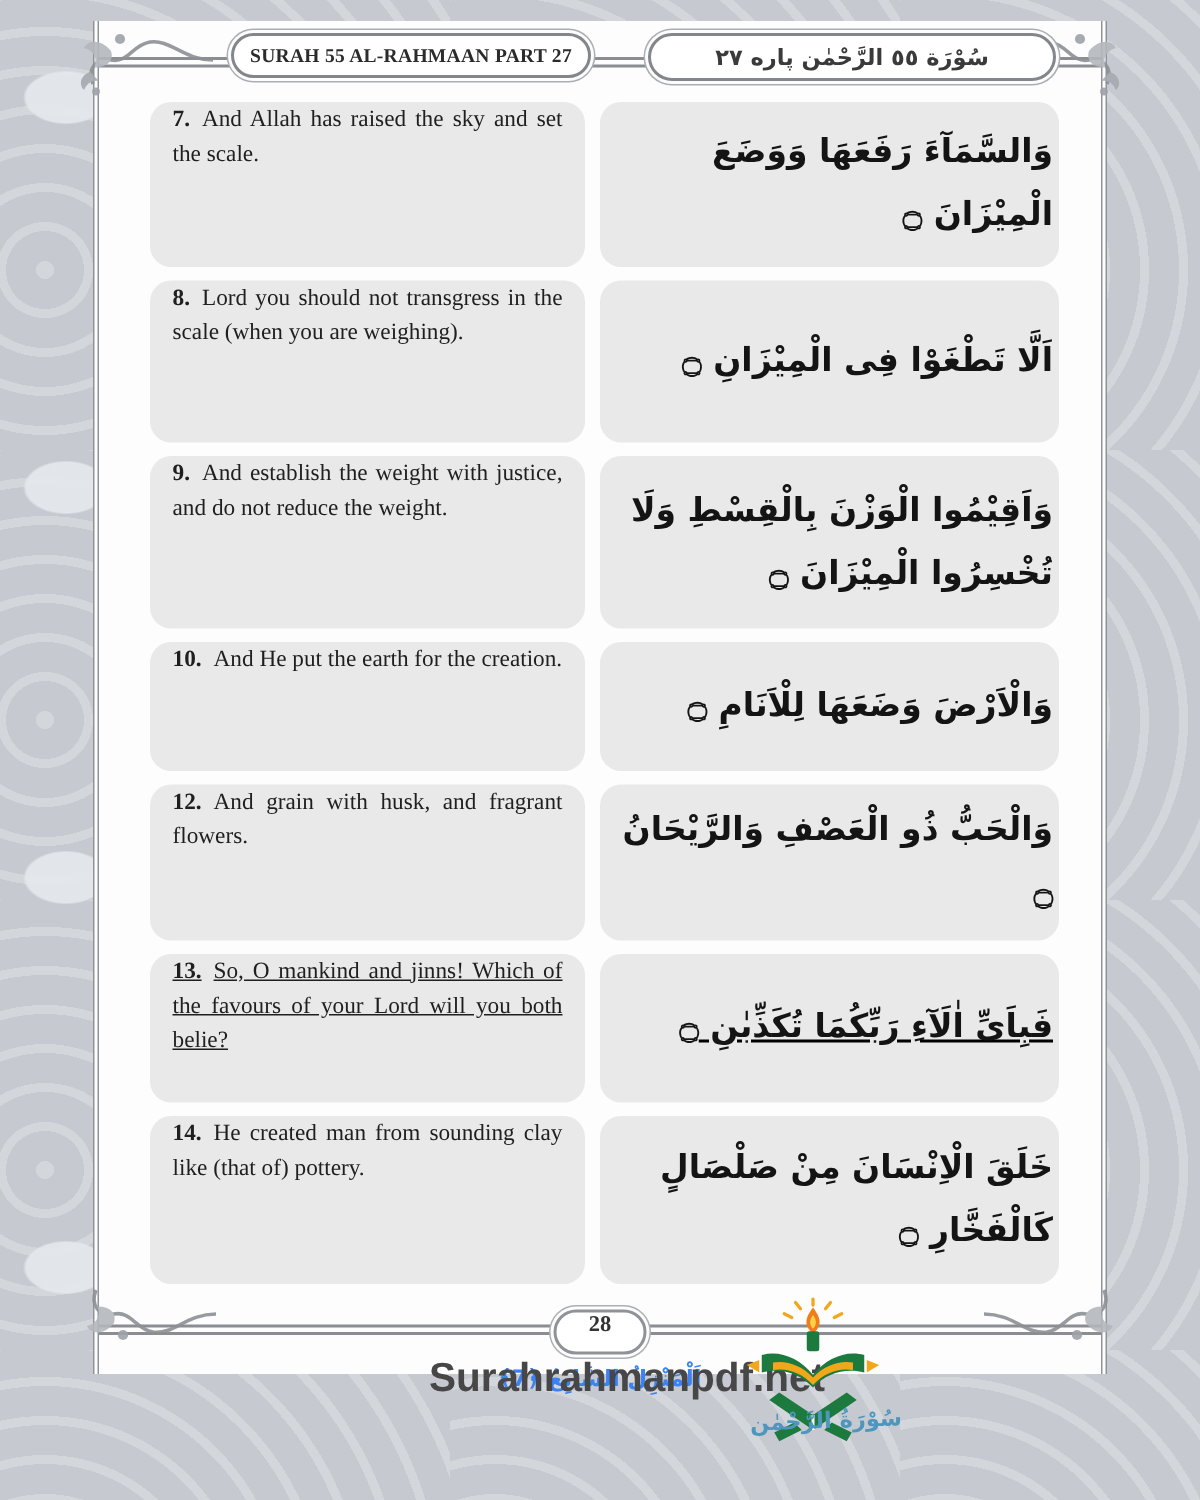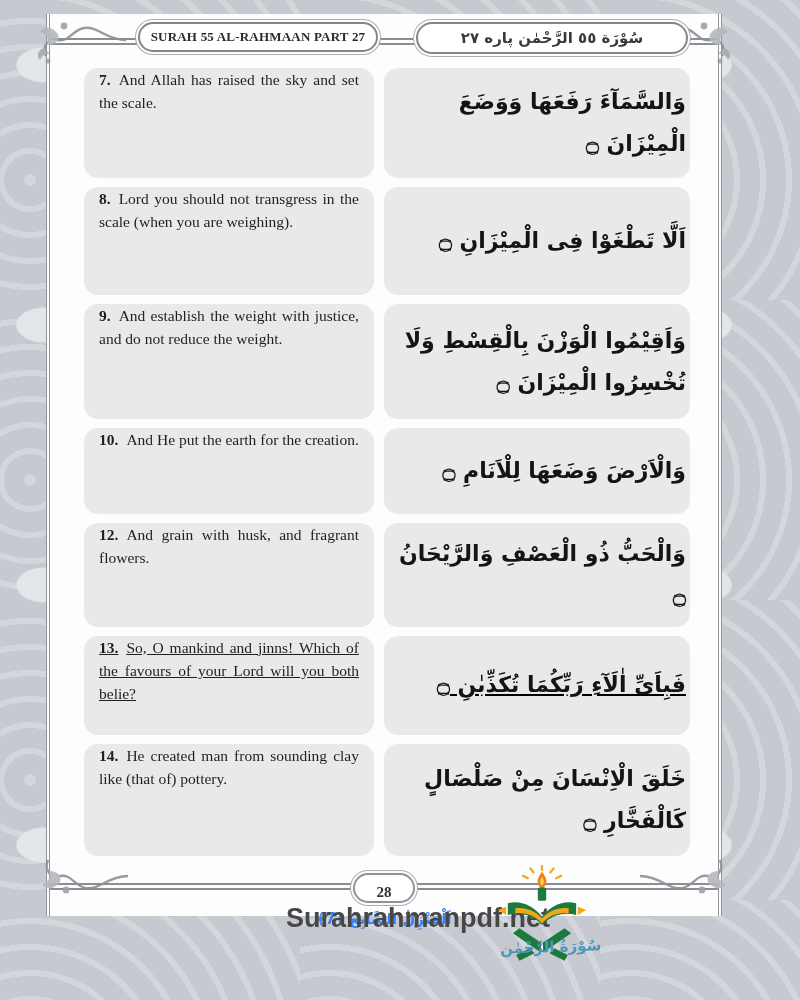--- a/index.html
+++ b/index.html
@@ -9,21 +9,21 @@
     background-image:
       radial-gradient(ellipse 70px 44px at 20% 25%, rgba(228,231,235,.95) 38%, rgba(228,231,235,0) 41%),
       radial-gradient(ellipse 44px 70px at 70% 70%, rgba(222,225,230,.95) 38%, rgba(222,225,230,0) 41%),
       radial-gradient(circle 26px at 85% 20%, rgba(232,235,238,.9) 60%, rgba(232,235,238,0) 63%),
       radial-gradient(circle 18px at 40% 85%, rgba(218,221,226,.9) 60%, rgba(218,221,226,0) 63%),
       repeating-radial-gradient(circle at 10% 60%, rgba(255,255,255,.22) 0 6px, rgba(255,255,255,0) 6px 26px);
     background-size:220px 260px, 240px 280px, 180px 200px, 200px 220px, 300px 300px;
     font-family:"Liberation Serif", serif;
   }
   .page{
-    position:absolute; left:46px; top:14px; width:676px; height:902px;
+    position:absolute; left:62px; top:14px; width:676px; height:902px;
     box-sizing:border-box;
     background:#fdfdfe;
     border-left:4px double #8f9398;
     border-right:4px double #8f9398;
   }
   
   .hline{position:absolute; left:0; right:0; top:24px; height:3px;
     border-top:2px solid #8a8e93; border-bottom:2px solid #8a8e93;}
   .capsule{
     position:absolute; background:#fff; border:2px solid #83878c; border-radius:22px;
@@ -53,21 +53,21 @@
   .r1{min-height:110px;} .r2{min-height:108px;} .r3{min-height:115px;}
   .r4{min-height:86px;}  .r5{min-height:108px;} .r6{min-height:80px;}
   .r7{min-height:99px;text-decoration:underline;}  .r8{min-height:112px;}
   
   .fline{position:absolute; left:0; right:0; bottom:26px; height:3px;
     border-top:2px solid #8a8e93; border-bottom:2px solid #8a8e93;}
   .pagenum{
     position:absolute; left:50%; bottom:13px; transform:translateX(-50%);
     background:#fff; border:2px solid #8f9398; border-radius:15px;
     box-shadow:0 0 0 2px #fdfdfe, 0 0 0 3px #aaaeb3;
-    width:58px; height:26px; display:flex; align-items:flex-end; justify-content:center;
+    width:58px; height:26px; display:flex; align-items:flex-start; justify-content:center;
     font-size:15px; font-weight:bold; color:#333; z-index:3;
   }
   .manzil{
     position:absolute; left:50%; bottom:-12px; transform:translateX(-50%);
     font-family:"DejaVu Sans", sans-serif; direction:rtl;
     font-size:15px; font-weight:bold; color:#3b82f6; white-space:nowrap;
   }
   
   .wm-text{
     position:absolute; left:286px; top:903px; z-index:6;

